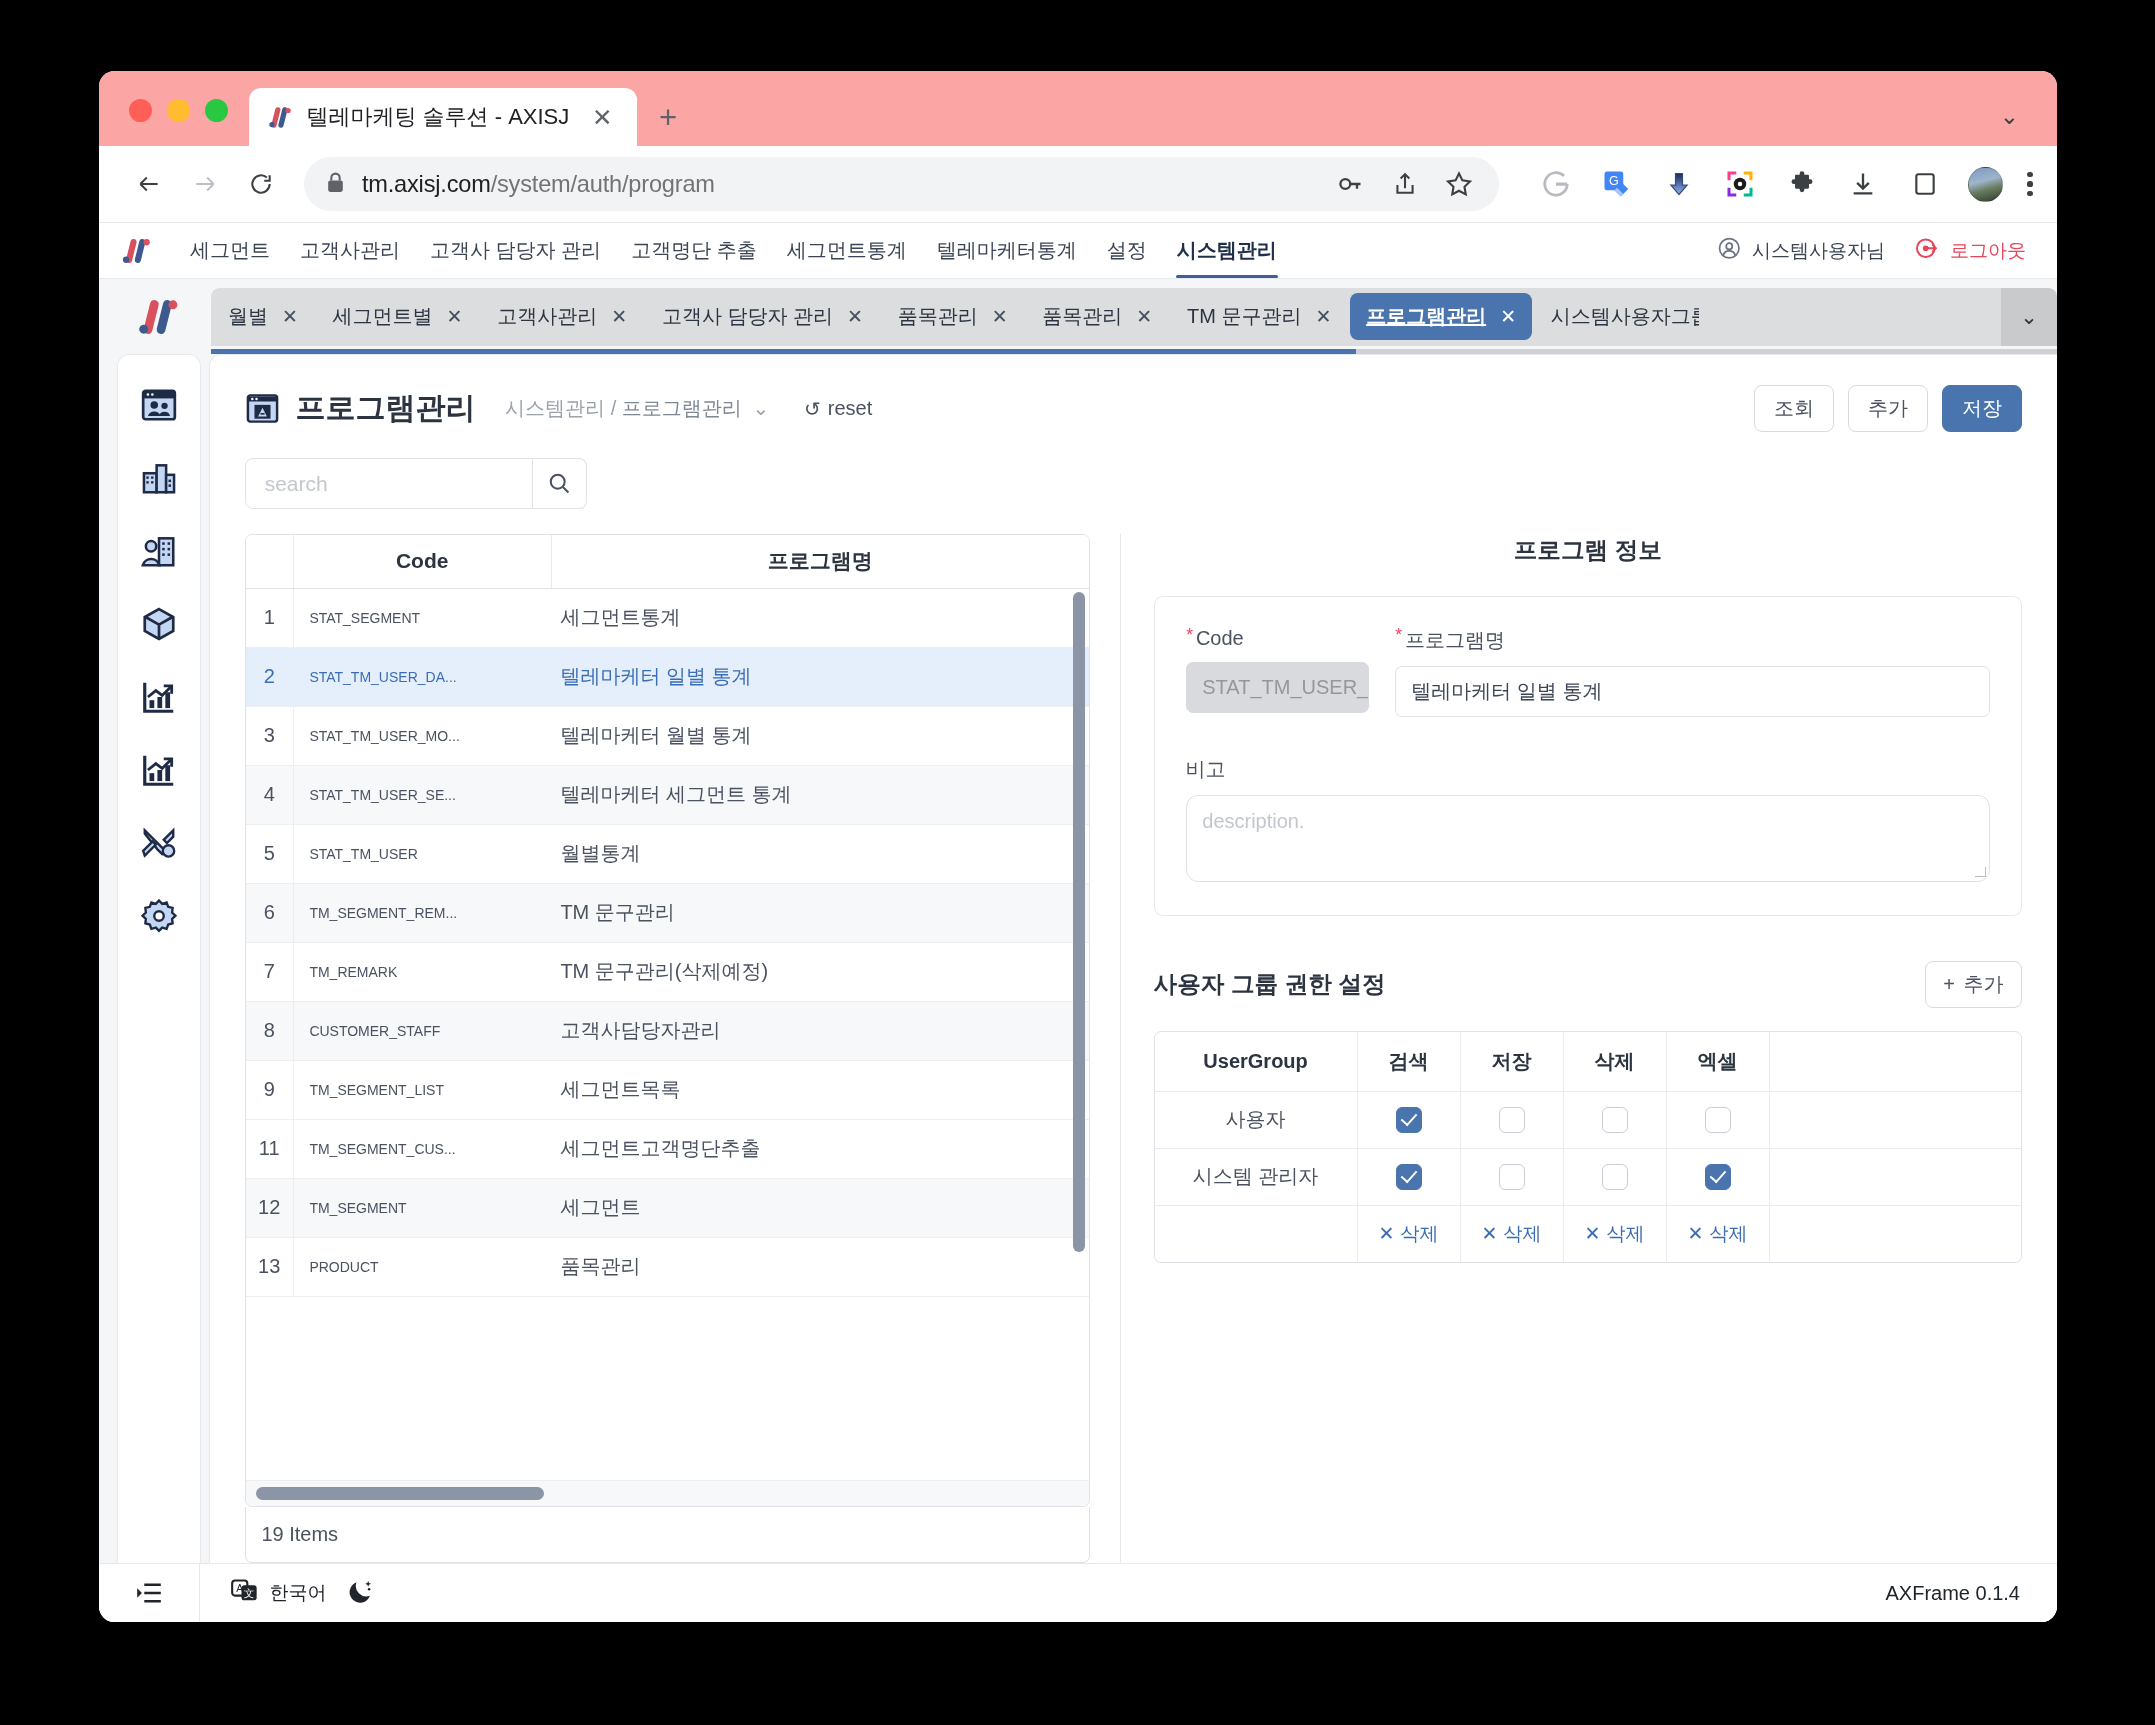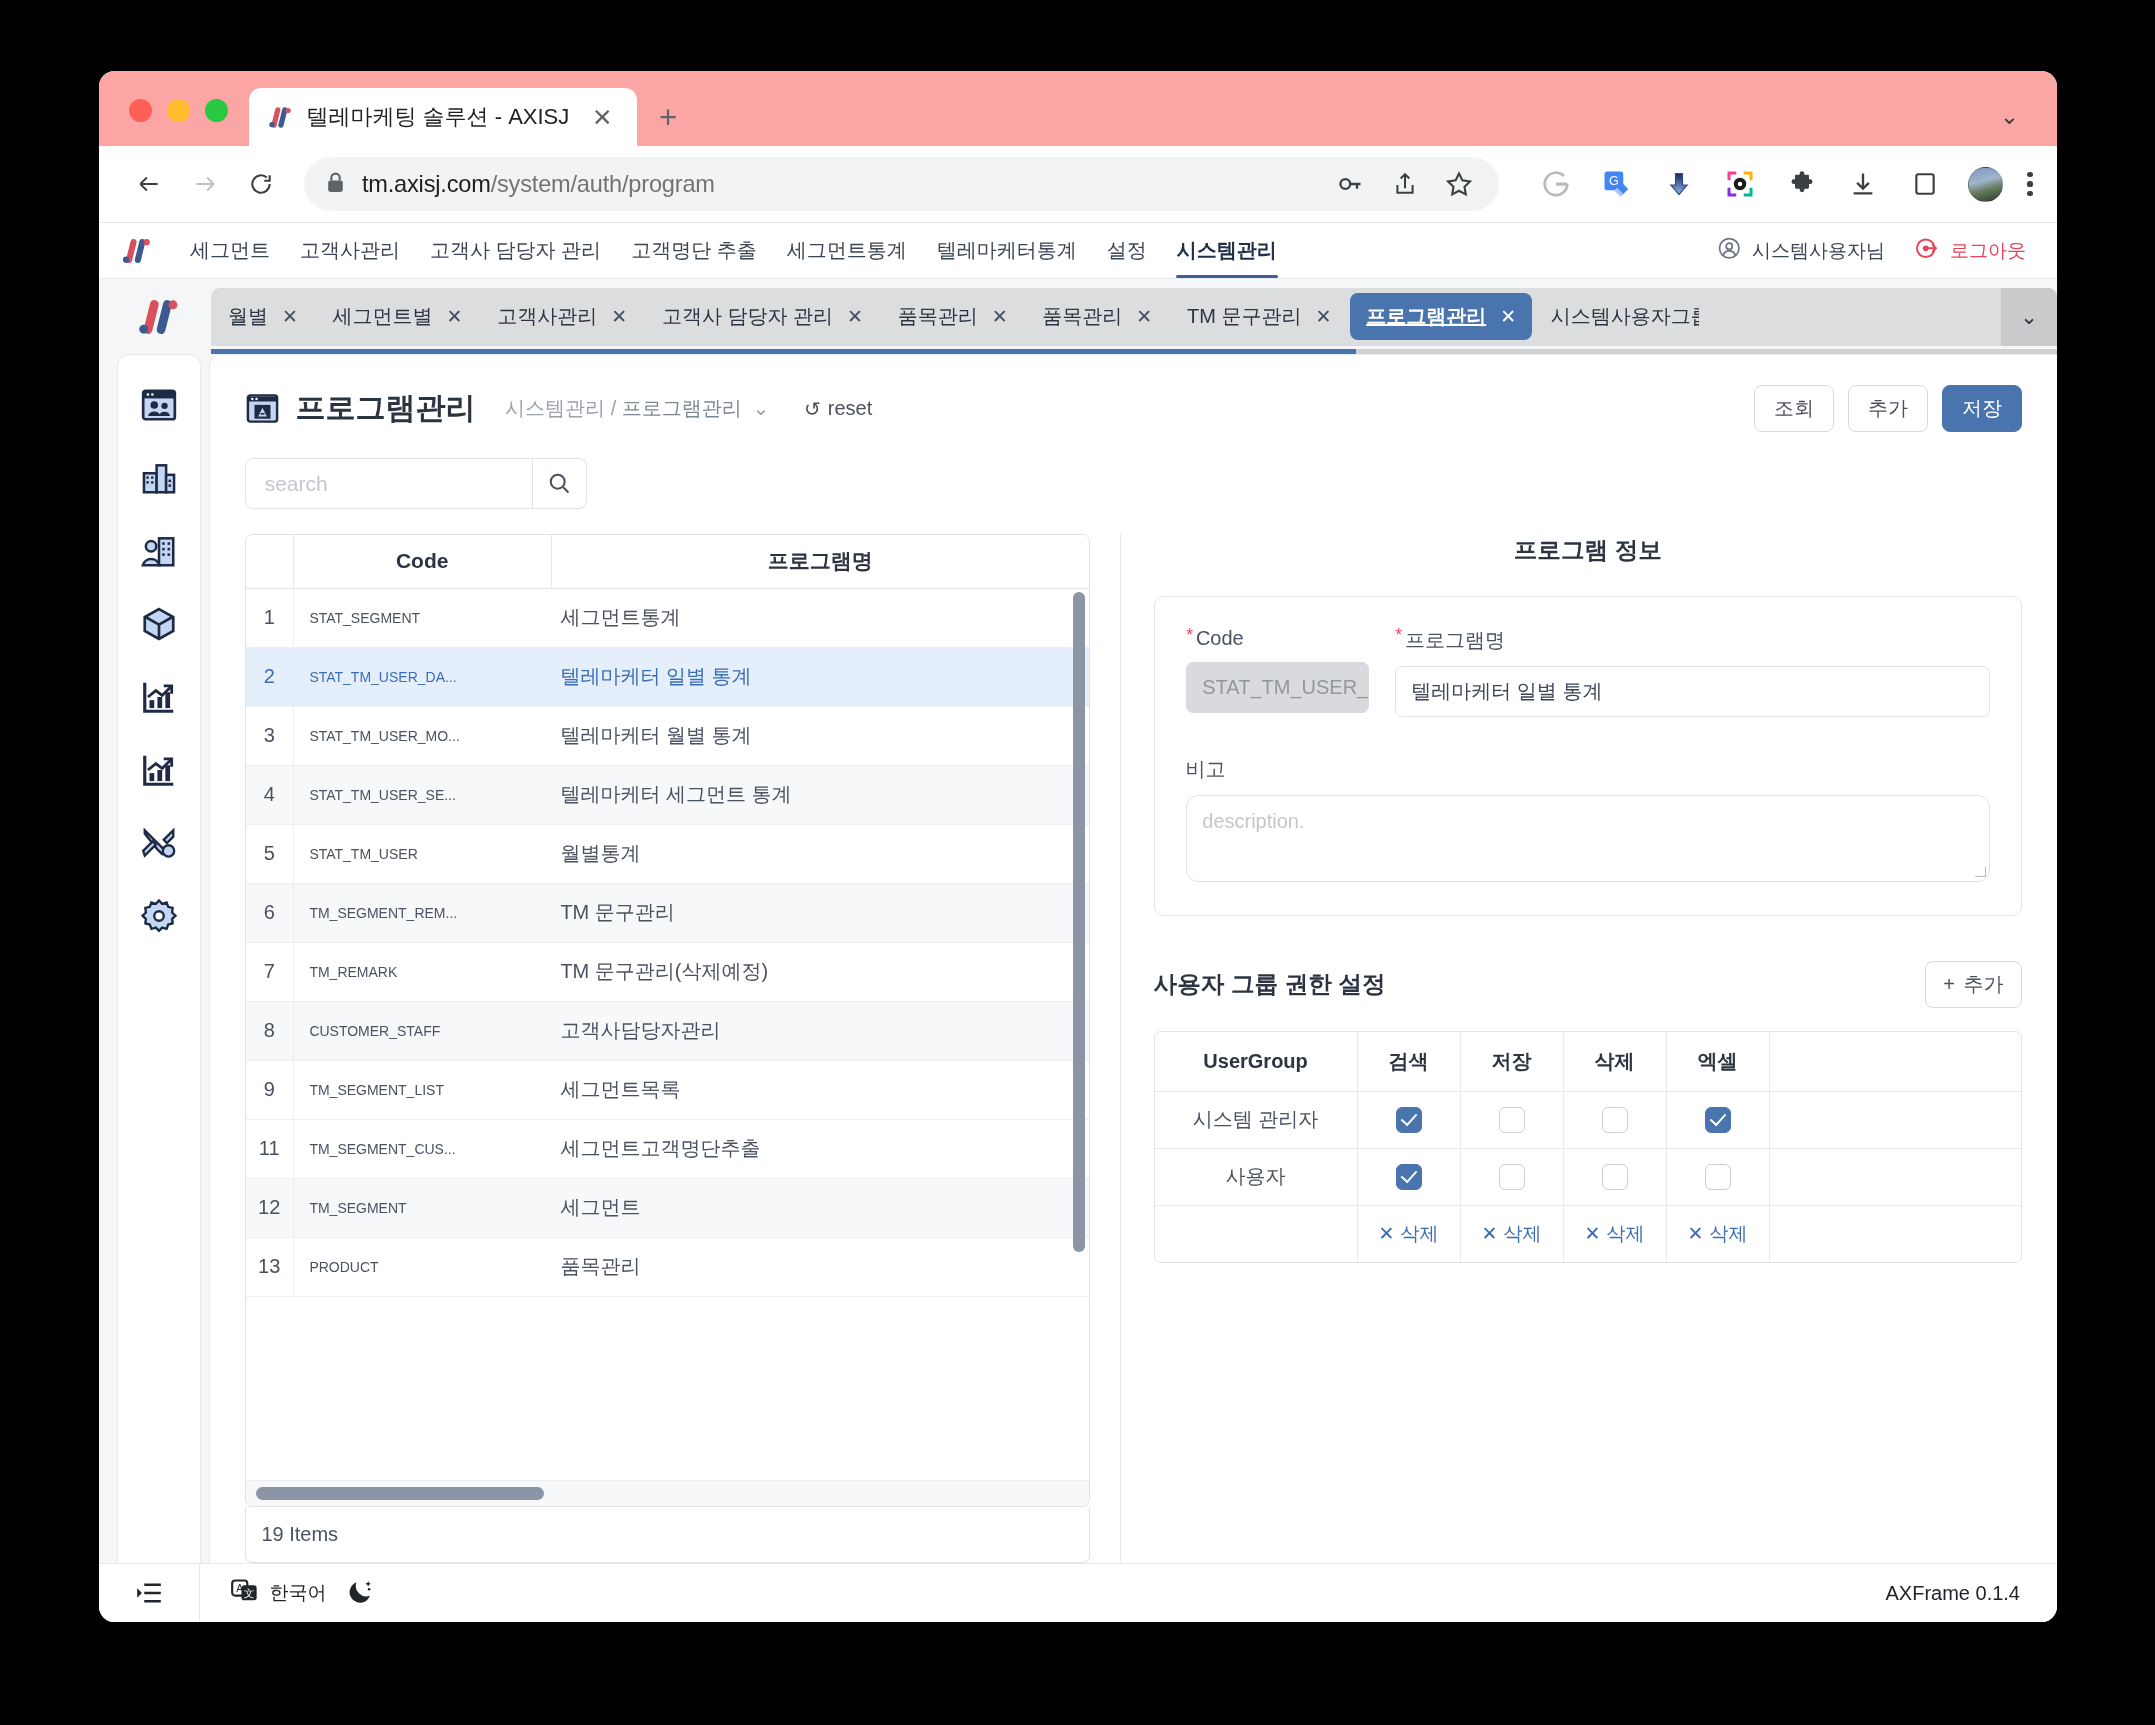--- a/index.html
+++ b/index.html
@@ -874,49 +874,49 @@
               <div class="ptr head">
                 <span class="ptd group">UserGroup</span>
                 <span class="ptd perm">검색</span>
                 <span class="ptd perm">저장</span>
                 <span class="ptd perm">삭제</span>
                 <span class="ptd perm">엑셀</span>
                 <span class="ptd spacer"></span>
               </div>
 
               <div class="ptr">
-                <span class="ptd group">시스템 관리자</span>
+                <span class="ptd group">사용자</span>
                 <span class="ptd perm">
                     <i class="cbx on"></i>
                   </span>
                 <span class="ptd perm">
                     <i class="cbx"></i>
                   </span>
                 <span class="ptd perm">
                     <i class="cbx"></i>
                   </span>
                 <span class="ptd perm">
-                    <i class="cbx on"></i>
+                    <i class="cbx"></i>
                   </span>
                 <span class="ptd spacer"></span>
               </div>
 
               <div class="ptr">
-                <span class="ptd group">사용자</span>
+                <span class="ptd group">시스템 관리자</span>
                 <span class="ptd perm">
                     <i class="cbx on"></i>
                   </span>
                 <span class="ptd perm">
                     <i class="cbx"></i>
                   </span>
                 <span class="ptd perm">
                     <i class="cbx"></i>
                   </span>
                 <span class="ptd perm">
-                    <i class="cbx"></i>
+                    <i class="cbx on"></i>
                   </span>
                 <span class="ptd spacer"></span>
               </div>
 
               <div class="ptr">
                 <span class="ptd group"></span>
                 <span class="ptd perm">
                   <span class="del-link">
                     <i style="font-style:normal">✕</i>
                     <i style="font-style:normal">삭제</i>

